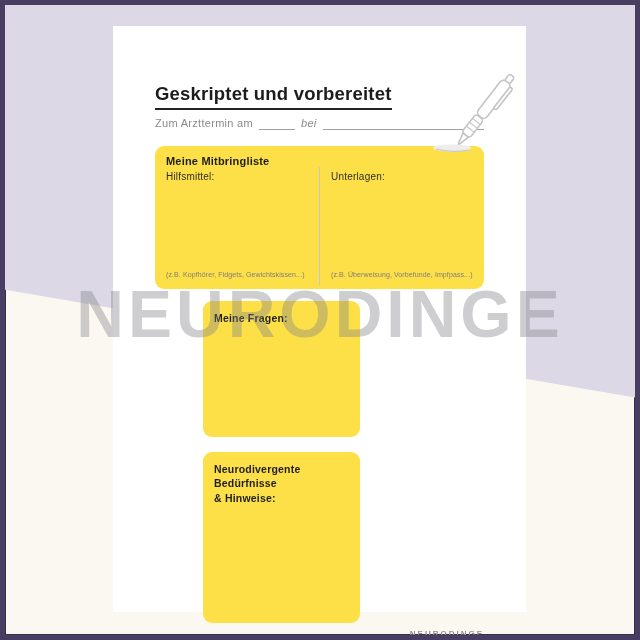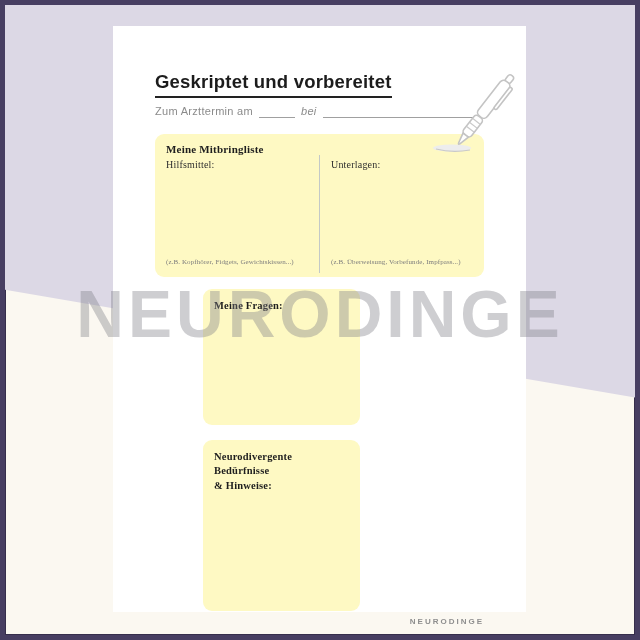--- a/index.html
+++ b/index.html
@@ -12,37 +12,37 @@
     background:#fbf8f1;
   }
   .bg-lavender{
     position:absolute;inset:0;background:#dcd8e5;
     clip-path:polygon(0 0,100% 0,100% 62.3%,0 45.2%);
   }
   .paper{
     position:absolute;left:108px;top:21px;width:413px;height:586px;
     background:#ffffff;
   }
-  .paper-inner{position:relative;width:100%;height:100%;padding:0 42px;}
+  .paper-inner{position:relative;width:100%;height:100%;padding:12px 42px;}
   .doc-title{
     display:inline-block;margin:45px 0 0 0;
     font-size:18.5px;font-weight:bold;color:#1c1c1c;letter-spacing:.2px;
     border-bottom:2px solid #222;padding-bottom:3px;
   }
   .subtitle{
     display:flex;align-items:flex-end;margin-top:7px;
     font-size:11px;color:#8b8b8b;letter-spacing:.3px;line-height:1.2;
   }
   .blank{border-bottom:1.5px solid #a0a0a0;display:inline-block;height:12px;}
   .blank-date{width:36px;margin:0 6px;}
   .blank-bei{flex:1;margin-left:6px;}
   .subtitle .bei{white-space:nowrap;font-style:italic;}
   .pen-wrap{position:absolute;right:4px;top:26px;z-index:3;}
   .gray-box{
-    background:#fef9c3;border-radius:9px;position:relative;font-family:Liberation Serif, serif;
+    background:#fde047;border-radius:9px;position:relative;
   }
   .box-mitbringliste{margin-top:16px;height:143px;padding:9px 0 0 0;}
   .box-title{
     font-size:11px;font-weight:bold;color:#1e1e1e;letter-spacing:.2px;
     padding:0 11px;
   }
   .cols{display:flex;height:calc(100% - 16px);}
   .col{flex:1;position:relative;padding:4px 11px 0 11px;}
   .col + .col{border-left:1px solid #c3c9c7;}
   .col-label{font-size:10px;color:#2e2e2e;letter-spacing:.2px;}

